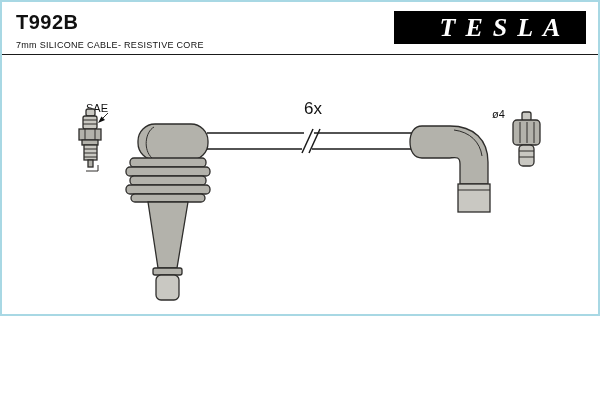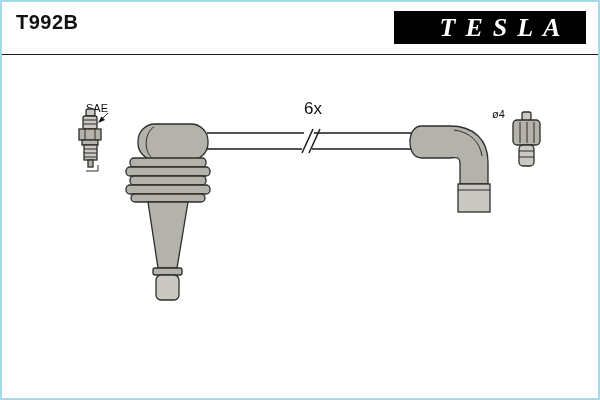--- a/index.html
+++ b/index.html
@@ -1,17 +1,17 @@
 <!DOCTYPE html>
 <html style="--border: #a8d8e4; --logo-bg: #000000; --logo-text: #ffffff; --part-fill: #b3b2ab; --part-fill-light: #c9c8c2; --outline: #2e2d2b;"><head>
 <meta charset="utf-8">
 <style>
   * { margin:0; padding:0; box-sizing:border-box; }
   html,body { width:600px; height:400px; background:#fff; font-family:"Liberation Sans",sans-serif; }
-  .page { position:relative; width:600px; height:400px; background:#fff;
+  .page { position:relative; width:600px; height:316px; background:#fff;
           border:2px solid var(--border,#a8d8e4); overflow:hidden; }
   .header { position:absolute; top:0; left:0; right:0; height:52px;
             display:flex; justify-content:space-between; align-items:flex-start;
             padding:9px 12px 0 14px; }
   .part-number { font-size:20px; font-weight:bold; color:#111; letter-spacing:.5px; }
   .subtitle { font-size:9px; color:#111; margin-top:6px; letter-spacing:.3px; }
   .logo { background:var(--logo-bg,#000); color:var(--logo-text,#fff);
           width:192px; height:33px; display:flex; align-items:center; justify-content:center;padding-left:20px; }
   .logo-text { font-family:"Liberation Serif",serif; font-style:italic; font-weight:bold;
                font-size:26px; letter-spacing:10px; margin-right:-10px; line-height:1; }
@@ -27,20 +27,21 @@
   .arrow-fill { fill:#111; stroke:none; }
 </style>
 </head>
 <body>
 
 <div class="page">
 
   <header class="header">
     <div>
       <div class="part-number">T992B</div>
+      <div class="subtitle">7mm SILICONE CABLE- RESISTIVE CORE</div>
     </div>
     <div class="logo">
       <span class="logo-text">TESLA</span>
     </div>
   </header>
 
   <div class="rule"></div>
 
   <svg class="diagram" viewBox="0 0 600 348">
 

